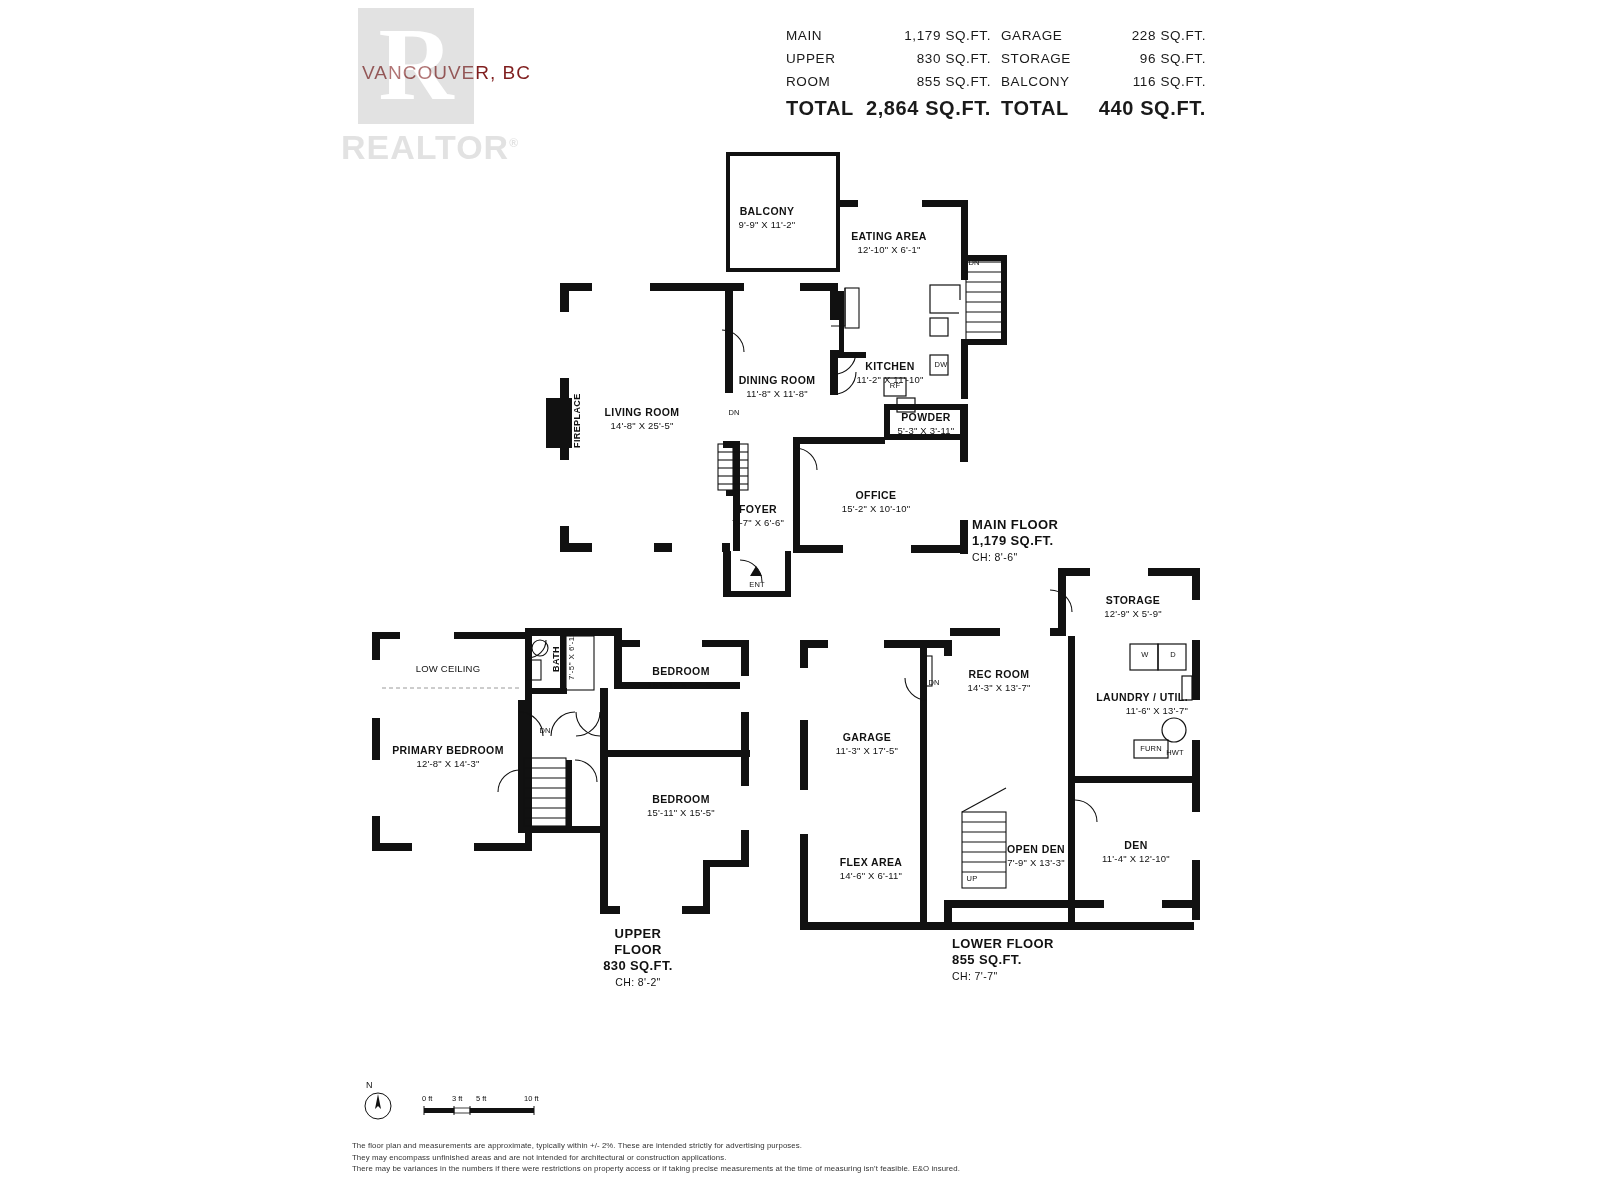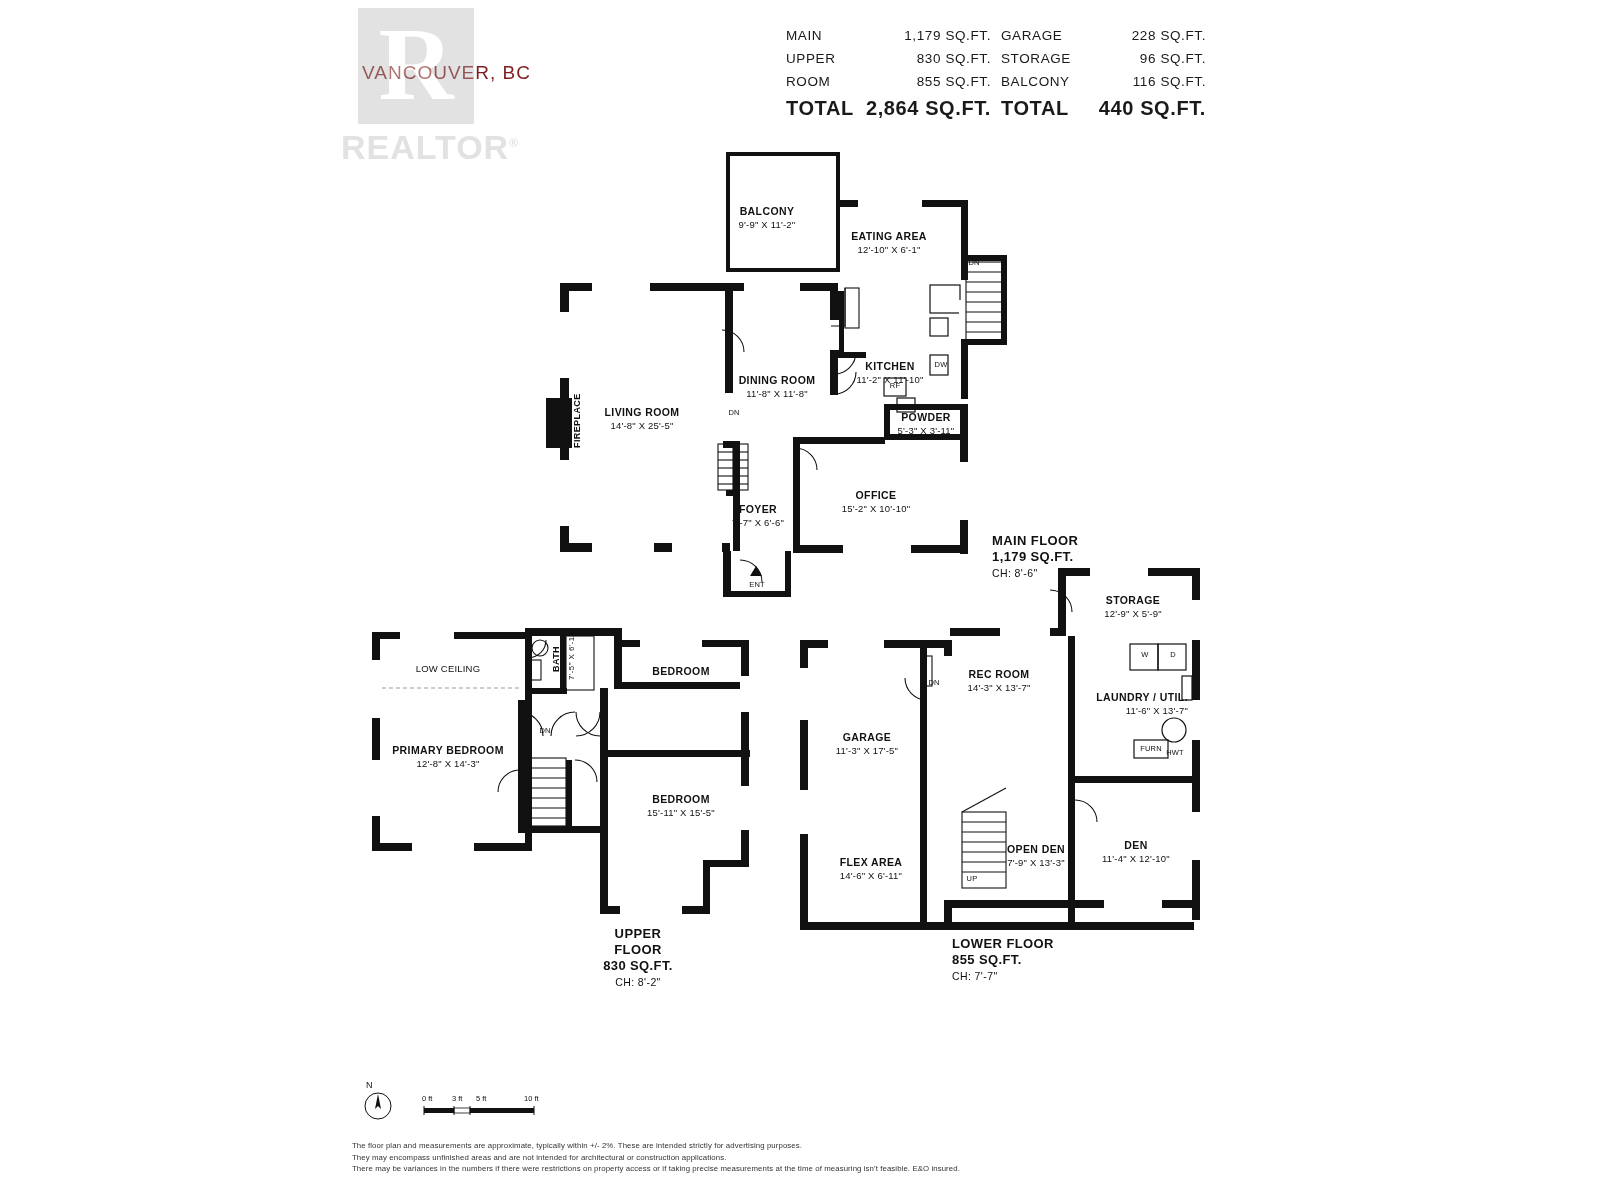--- a/index.html
+++ b/index.html
@@ -229,21 +229,21 @@
 
   <div class="vlabel" style="left:572px;top:448px;">FIREPLACE</div>
   <div class="tiny" style="left:722px;top:408px;width:24px;">DN</div>
   <div class="tiny" style="left:722px;top:489px;width:24px;">UP</div>
   <div class="tiny" style="left:962px;top:258px;width:24px;">DN</div>
   <div class="tiny" style="left:884px;top:381px;width:22px;">RF</div>
   <div class="tiny" style="left:930px;top:360px;width:22px;">DW</div>
   <div class="tiny" style="left:742px;top:580px;width:30px;">ENT</div>
   <div style="position:absolute;left:750px;top:566px;width:0;height:0;border-left:6px solid transparent;border-right:6px solid transparent;border-bottom:10px solid #111;"></div>
 
-  <div class="floorlabel" style="left:972px;top:533px;margin-left:20px;">
+  <div class="floorlabel" style="left:972px;top:517px;">
     <div>MAIN FLOOR</div>
     <div>1,179 SQ.FT.</div>
     <div class="ch">CH: 8'-6"</div>
   </div>
 
   <svg width="1600" height="1200">
     <g fill="#111">
 
       <rect x="372" y="632" width="160" height="7"></rect>
       <rect x="372" y="632" width="8" height="218"></rect>

